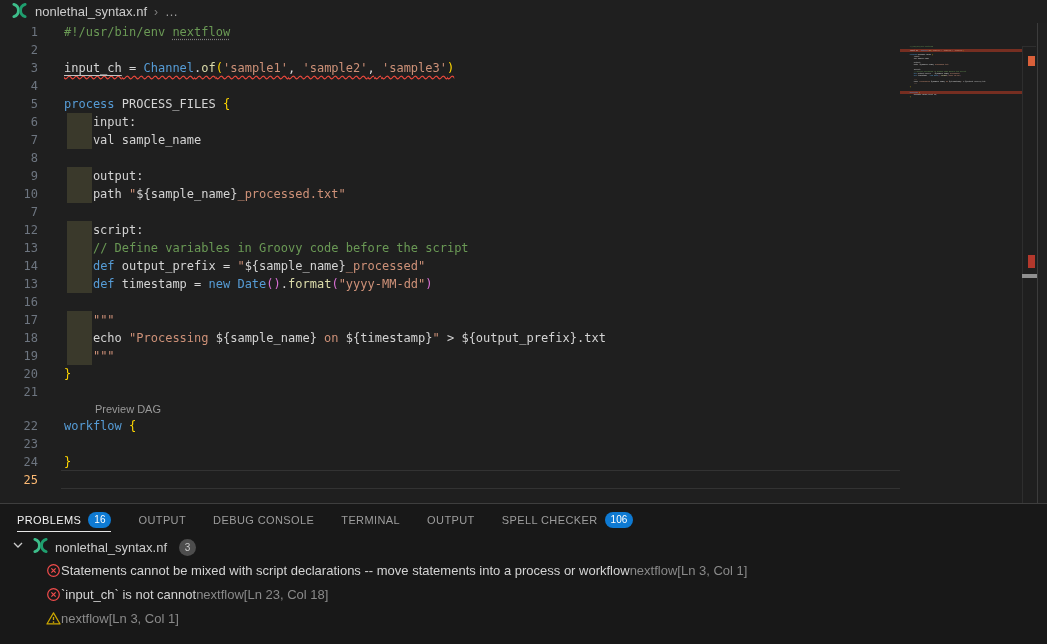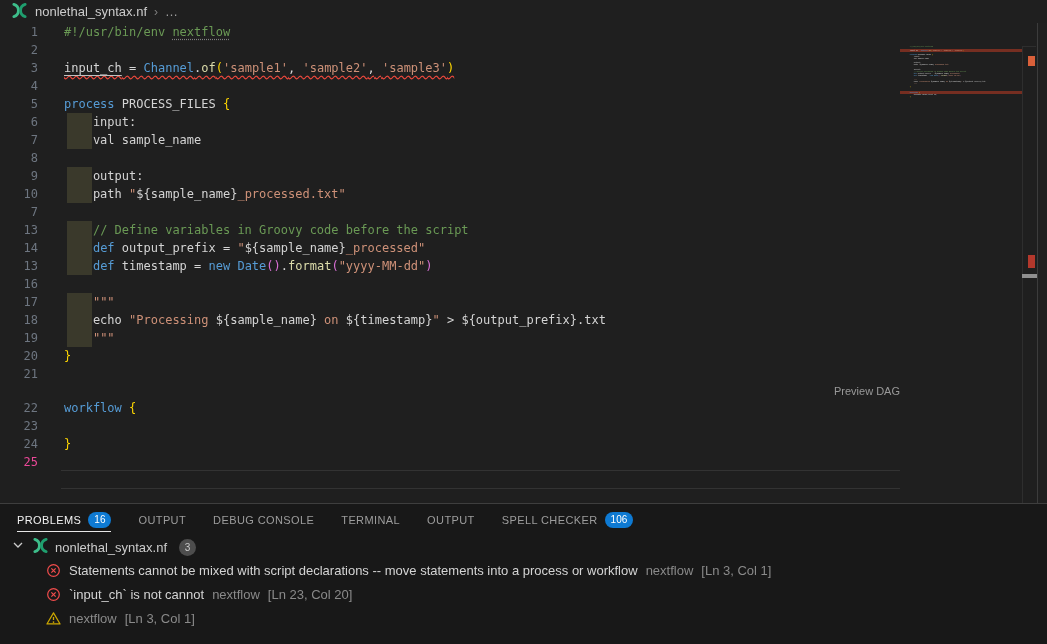--- a/index.html
+++ b/index.html
@@ -11,25 +11,25 @@
             background:#1f1f1f; font-size:13px; color:#cccccc; }
   .topbar .sep { color:#7f7f7f; font-size:12px; }
   .topbar .more { color:#9d9d9d; letter-spacing:1px; }
 
   
   .editor { position:absolute; left:0; top:23px; width:1047px; height:480px; background:#1f1f1f; }
   #code-lines { position:absolute; left:0; top:0; width:900px; }
   .code-row { display:flex; height:18px; line-height:18px;
               font-family:"DejaVu Sans Mono", monospace; font-size:12px; }
   .gutter { flex:0 0 38px; width:38px; text-align:right; color:#6e7681; user-select:none; }
-  .gutter.act { color:#ec4899; }
+  .gutter.act { color:#fdba74; }
   .lbody { margin-left:26px; white-space:pre; position:relative; color:#d4d4d4; }
   .iblk { position:absolute; left:3px; top:0; width:25px; height:18px; background:#3a392b; }
-  .codelens { height:16px; line-height:16px; padding-left:50px;
-              font-family:"Liberation Sans", sans-serif; font-size:11px; color:#999999;text-align:right; }
+  .codelens { height:16px; line-height:16px; padding-left:95px;
+              font-family:"Liberation Sans", sans-serif; font-size:11px; color:#999999; }
   .tk.c  { color:#6a9955; } .tk.k  { color:#569cd6; } .tk.t  { color:#569cd6; }
   .tk.f  { color:#dcdcaa; } .tk.s  { color:#ce9178; } .tk.p  { color:#d4d4d4; }
   .tk.b1 { color:#ffd700; } .tk.b2 { color:#da70d6; }
   .ud { text-decoration:underline dotted #7f7f7f; text-underline-offset:3px; }
   .us { text-decoration:underline solid #c0c0c0; text-underline-offset:3px; }
   .uw { text-decoration:underline wavy #f0483c; text-underline-offset:3px; text-decoration-skip-ink:none; }
   .curline { position:absolute; left:61px; top:447px; width:839px; height:19px;
              border-top:1px solid #333333; border-bottom:1px solid #333333; }
 
   
@@ -56,21 +56,21 @@
           font-size:11px; letter-spacing:.4px; color:#9d9d9d; cursor:pointer; }
   .ptab.active { color:#f2f2f2; }
   .ptab.active::after { content:''; position:absolute; left:0; right:0; bottom:4px;
                         height:1px; background:#e7e7e7; }
   .badge { background:#0e7ad3; color:#ffffff; font-size:10px; line-height:14px;
            border-radius:9px; padding:1px 6px; letter-spacing:0; }
   .file-row { display:flex; align-items:center; gap:6px; padding-left:10px; height:22px; }
   .fname { font-size:13px; color:#cccccc; }
   .fcount { background:#4d4d4d; color:#cccccc; font-size:10px; width:17px; height:17px;
             line-height:17px; border-radius:50%; text-align:center; margin-left:6px; }
-  .prow { display:flex; align-items:center; gap:8px; padding-left:46px; height:24px; font-size:13px; }
+  .prow { display:flex; align-items:center; gap:0; padding-left:46px; height:24px; font-size:13px; }
   .prow svg { flex:0 0 15px; }
   .pmsg { color:#d4d4d4; white-space:nowrap; }
   .psrc, .ploc { color:#8a8a8a; white-space:nowrap; }
 </style>
 </head>
 <body>
 
 <div class="topbar">
   <span id="bc-icon"><svg width="17" height="17" viewBox="0 0 18 18">
     <path d="M3 2.5 C 9.5 4.5, 9.5 13.5, 3 15.5" fill="none" stroke="#3dbd8a" stroke-width="3" stroke-linecap="round"></path>
@@ -120,20 +120,24 @@
         <div class="gutter">9</div>
         <div class="lbody"><span class="iblk"></span><span><span class="tk p">    output:</span></span></div>
       </div>
       <div class="code-row">
         <div class="gutter">10</div>
         <div class="lbody"><span class="iblk"></span><span><span class="tk p">    path </span><span class="tk s">"</span><span class="tk p">${sample_name}</span><span class="tk s">_processed.txt"</span></span></div>
       </div>
       <div class="code-row">
         <div class="gutter">7</div>
         <div class="lbody"><span></span></div>
+      </div>
+      <div class="code-row">
+        <div class="gutter">12</div>
+        <div class="lbody"><span class="iblk"></span><span><span class="tk p">    script:</span></span></div>
       </div>
       <div class="code-row">
         <div class="gutter">13</div>
         <div class="lbody"><span class="iblk"></span><span><span class="tk p">    </span><span class="tk c">// Define variables in Groovy code before the script</span></span></div>
       </div>
       <div class="code-row">
         <div class="gutter">14</div>
         <div class="lbody"><span class="iblk"></span><span><span class="tk p">    </span><span class="tk k">def </span><span class="tk p">output_prefix = </span><span class="tk s">"</span><span class="tk p">${sample_name}</span><span class="tk s">_processed"</span></span></div>
       </div>
       <div class="code-row">
@@ -322,21 +326,21 @@
         <span class="psrc">nextflow</span>
         <span class="ploc">[Ln 3, Col 1]</span>
       </div>
       <div class="prow">
         <svg width="15" height="15" viewBox="0 0 16 16">
     <circle cx="8" cy="8" r="6.2" fill="none" stroke="#f14c4c" stroke-width="1.3"></circle>
     <path d="M5.7 5.7 L10.3 10.3 M10.3 5.7 L5.7 10.3" stroke="#f14c4c" stroke-width="1.3"></path>
   </svg>
         <span class="pmsg">`input_ch` is not cannot</span>
         <span class="psrc">nextflow</span>
-        <span class="ploc">[Ln 23, Col 20]</span>
+        <span class="ploc">[Ln 23, Col 18]</span>
       </div>
       <div class="prow">
         <svg width="15" height="15" viewBox="0 0 16 16">
     <path d="M8 2 L15 13.8 H1 Z" fill="none" stroke="#cca700" stroke-width="1.3" stroke-linejoin="round"></path>
     <path d="M8 6.3 V9.6" stroke="#cca700" stroke-width="1.4"></path>
     <circle cx="8" cy="11.8" r="0.9" fill="#cca700"></circle>
   </svg>
         <span class="psrc">nextflow</span>
         <span class="ploc">[Ln 3, Col 1]</span>
       </div>

